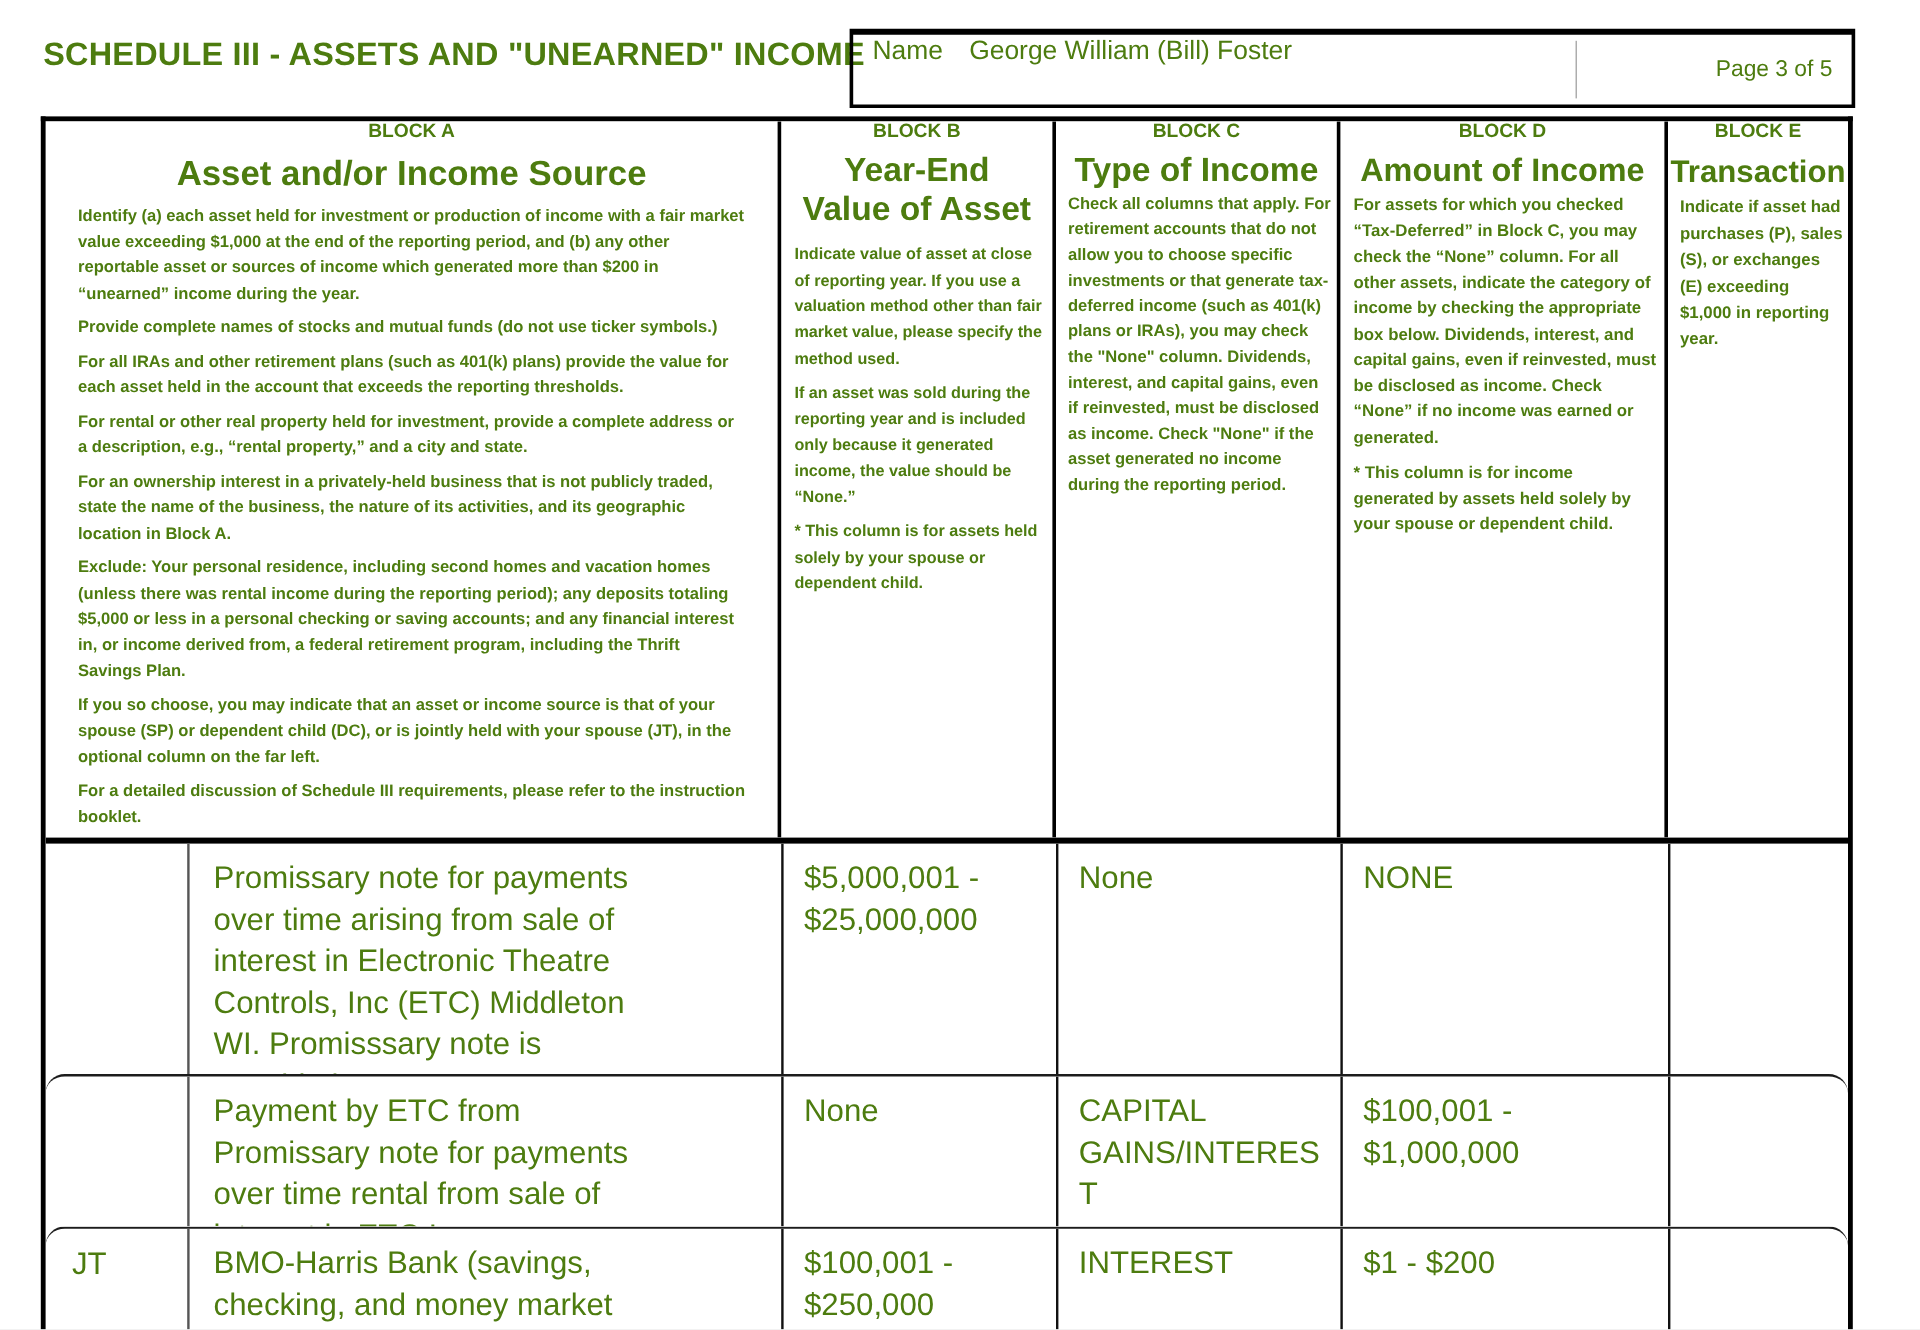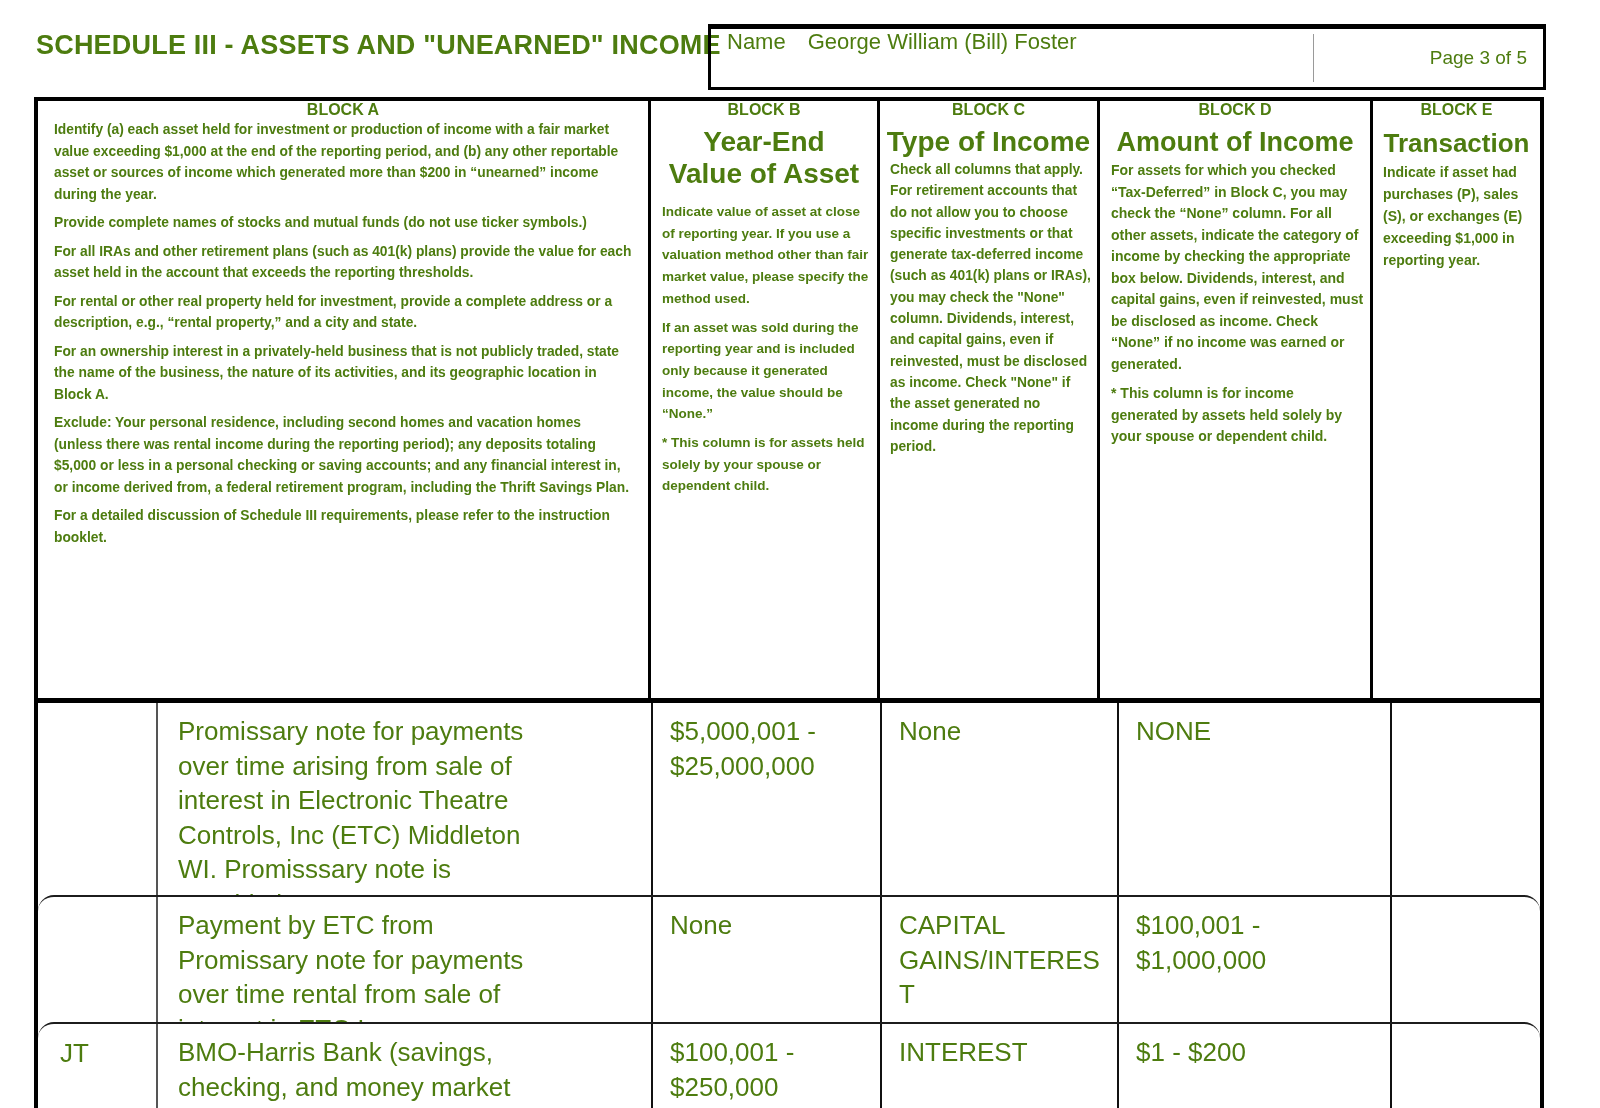--- a/index.html
+++ b/index.html
@@ -24,31 +24,31 @@
   .page-num{position:absolute;right:16px;top:50%;transform:translateY(-50%);font-size:19px;}
 
   
   .table{
     position:absolute;left:34px;top:97px;width:1510px;height:1011px;
     border:4px solid #000;border-bottom:none;box-sizing:border-box;overflow:hidden;
   }
   .hdr{display:flex;height:602px;box-sizing:border-box;border-bottom:5px solid #000;overflow:hidden;}
   .hcell{box-sizing:border-box;border-right:3px solid #000;overflow:hidden;}
   .hcell:last-child{border-right:none;}
-  .hA{width:613px;} .hB{width:229px;} .hC{width:220px;} .hD{width:273px;} .hE{flex:1;}
+  .hA{width:613px;} .hB{width:229px;} .hC{width:237px;} .hD{width:273px;} .hE{flex:1;}
 
   .block-label{text-align:center;font-weight:700;font-size:16px;}
   .heading{font-weight:700;text-align:center;white-space:pre-line;}
   .headingA{font-size:29px;margin:10px 0 7px;}
   .headingB{font-size:28px;line-height:32px;margin:7px 0 11px;}
   .headingC{font-size:28px;margin:7px 0 1px;}
   .headingD{font-size:27px;margin:8px 0 2px;}
   .headingE{font-size:26px;margin:9px 0 2px;}
 
-  .pa{font-weight:700;font-size:13.8px;line-height:21.5px;margin:0 4px 7px;padding:0 12px 0 12px;}
+  .pa{font-weight:700;font-size:13.8px;line-height:21.5px;margin:0 15px 7px;padding:0 12px 0 12px;}
   .pb{font-weight:700;font-size:13.5px;line-height:21.7px;margin:0 0 7px;padding:0 8px 0 11px;}
   .pc{font-weight:700;font-size:13.8px;line-height:21.3px;margin:0 0 7px;padding:0 5px 0 10px;}
   .pd{font-weight:700;font-size:14px;line-height:21.5px;margin:0 0 8px;padding:0 6px 0 11px;}
   .pe{font-weight:700;font-size:14px;line-height:22px;margin:0;padding:0 4px 0 10px;}
 
   
   .row{display:flex;box-sizing:border-box;border-top:2px solid #1c1c1c;overflow:hidden;border-radius:16px;}
   .row-1{height:192px;border-top:none;}
   .row-2{height:127px;}
   .row-3{height:210px;}
@@ -76,26 +76,28 @@
     <span class="name-divider"></span>
     <span class="page-num">Page 3 of 5</span>
   </div>
 
   <div class="table">
 
     <div class="hdr">
 
       <div class="hcell hA">
         <div class="block-label">BLOCK A</div>
+        <div class="heading headingA">Asset and/or Income Source</div>
         <p class="pa">Identify (a) each asset held for investment or production of income with a fair market value exceeding $1,000 at the end of the reporting period, and (b) any other reportable asset or sources of income which generated more than $200 in “unearned” income during the year.</p>
         <p class="pa">Provide complete names of stocks and mutual funds (do not use ticker symbols.)</p>
         <p class="pa">For all IRAs and other retirement plans (such as 401(k) plans) provide the value for each asset held in the account that exceeds the reporting thresholds.</p>
         <p class="pa">For rental or other real property held for investment, provide a complete address or a description, e.g., “rental property,” and a city and state.</p>
         <p class="pa">For an ownership interest in a privately-held business that is not publicly traded, state the name of the business, the nature of its activities, and its geographic location in Block A.</p>
         <p class="pa">Exclude: Your personal residence, including second homes and vacation homes (unless there was rental income during the reporting period); any deposits totaling $5,000 or less in a personal checking or saving accounts; and any financial interest in, or income derived from, a federal retirement program, including the Thrift Savings Plan.</p>
+        <p class="pa">If you so choose, you may indicate that an asset or income source is that of your spouse (SP) or dependent child (DC), or is jointly held with your spouse (JT), in the optional column on the far left.</p>
         <p class="pa">For a detailed discussion of Schedule III requirements, please refer to the instruction booklet.</p>
       </div>
 
       <div class="hcell hB">
         <div class="block-label">BLOCK B</div>
         <div class="heading headingB">Year-End
 Value of Asset</div>
         <p class="pb">Indicate value of asset at close of reporting year. If you use a valuation method other than fair market value, please specify the method used.</p>
         <p class="pb">If an asset was sold during the reporting year and is included only because it generated income, the value should be “None.”</p>
         <p class="pb">* This column is for assets held solely by your spouse or dependent child.</p>

